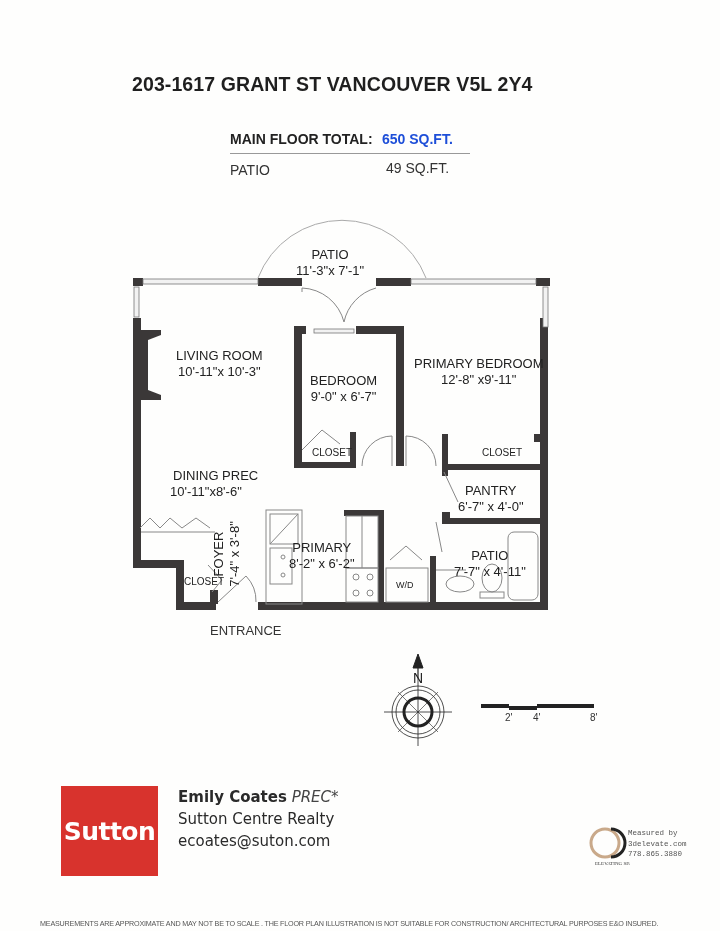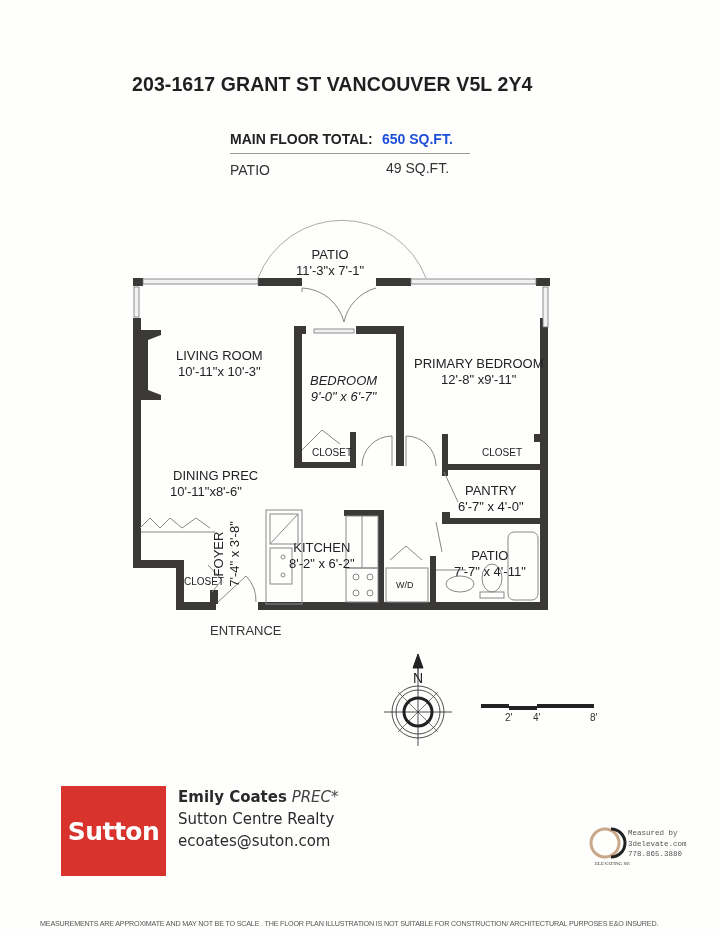--- a/index.html
+++ b/index.html
@@ -13,21 +13,21 @@
     .area-value { left:382px; top:131px; font-size:14px; font-weight:bold; color:#1d4ed8; white-space:nowrap; }
     .area-rule { left:230px; top:153px; width:240px; height:1px; background:#999; }
     .patio-label { left:230px; top:162px; font-size:14px; color:#333; }
     .patio-value { left:386px; top:160px; font-size:14px; color:#333; }
 
     .plan { left:0; top:0; width:720px; height:931px; }
     .room-label { position:absolute; font-size:13px; color:#222; text-align:center; line-height:16px; white-space:nowrap; }
     .small-label { position:absolute; font-size:10px; color:#222; white-space:nowrap; }
     .entrance { left:210px; top:623px; font-size:13px; color:#333; }
 
-    .logo { left:61px; top:786px; width:105px; height:90px; background:#d8332d; display:flex; align-items:center; justify-content:center; }
+    .logo { left:61px; top:786px; width:97px; height:90px; background:#d8332d; display:flex; align-items:center; justify-content:center; }
     .logo span { color:#fff; font-weight:bold; font-size:25px; font-family:"DejaVu Sans", sans-serif; letter-spacing:-0.5px; }
     .agent { left:178px; top:786px; font-family:"DejaVu Sans", sans-serif; font-size:15px; line-height:22px; color:#2a2a2a; }
     .agent .name { font-weight:bold; }
     .agent .cred { font-weight:normal; color:#444;font-style:italic; }
     .measured-logo { left:585px; top:825px; width:45px; height:45px; }
     .measured-text { left:628px; top:828px; font-size:7.5px; color:#555; line-height:10.5px;font-family:Liberation Mono, monospace; }
     .disclaimer { left:40px; top:880px; font-size:7.2px; color:#555; white-space:nowrap; letter-spacing:-0.2px;margin-top:39px; }
     .scale-label { position:absolute; font-size:10px; color:#333; }
   </style>
 </head>
@@ -162,38 +162,38 @@
 </svg>
 
 <div class="room-label" style="left:296px;top:247px;">
   <div>PATIO</div>
   <div>11'-3"x  7'-1"</div>
 </div>
 <div class="room-label" style="left:176px;top:348px;">
   <div>LIVING ROOM</div>
   <div>10'-11"x 10'-3"</div>
 </div>
-<div class="room-label" style="left:310px;top:373px;font-style:italic;">
+<div class="room-label" style="left:310px;top:373px;">
   <div>BEDROOM</div>
   <div>9'-0"  x 6'-7"</div>
 </div>
 <div class="room-label" style="left:414px;top:356px;">
   <div>PRIMARY BEDROOM</div>
   <div>12'-8" x9'-11"</div>
 </div>
 <div class="room-label" style="left:170px;top:468px;text-align:left;">
   <div style="padding-left:3px;">DINING PREC</div>
   <div>10'-11"x8'-6"</div>
 </div>
 <div class="room-label" style="left:458px;top:483px;">
   <div>PANTRY</div>
   <div>6'-7"  x  4'-0"</div>
 </div>
 <div class="room-label" style="left:289px;top:540px;">
-  <div>KITCHEN</div>
+  <div>PRIMARY</div>
   <div>8'-2"  x  6'-2"</div>
 </div>
 <div class="room-label" style="left:194px;top:538px;transform:rotate(-90deg);transform-origin:center;">
   <div>FOYER</div>
   <div>7'-4"  x 3'-8"</div>
 </div>
 <div class="room-label" style="left:454px;top:548px;">
   <div>PATIO</div>
   <div>7'-7"  x 4'-11"</div>
 </div>

